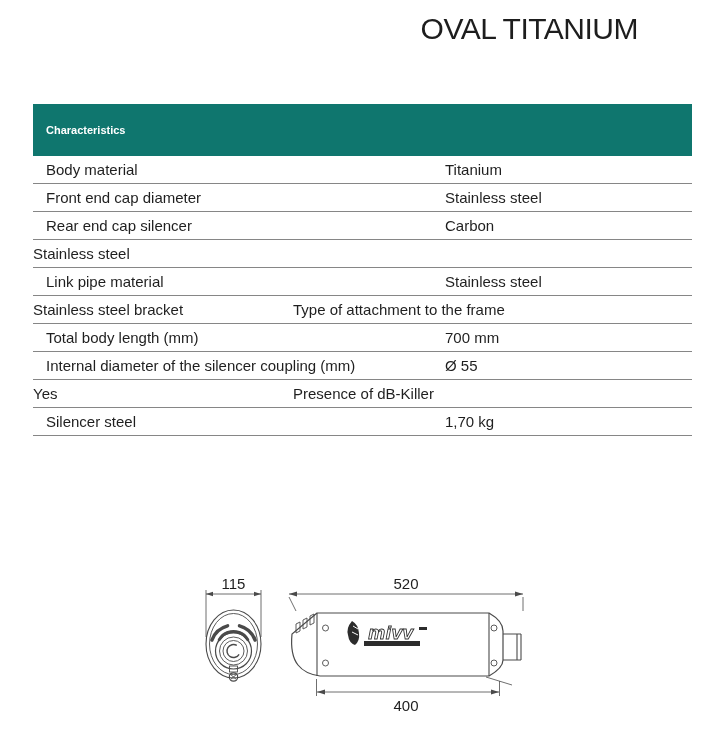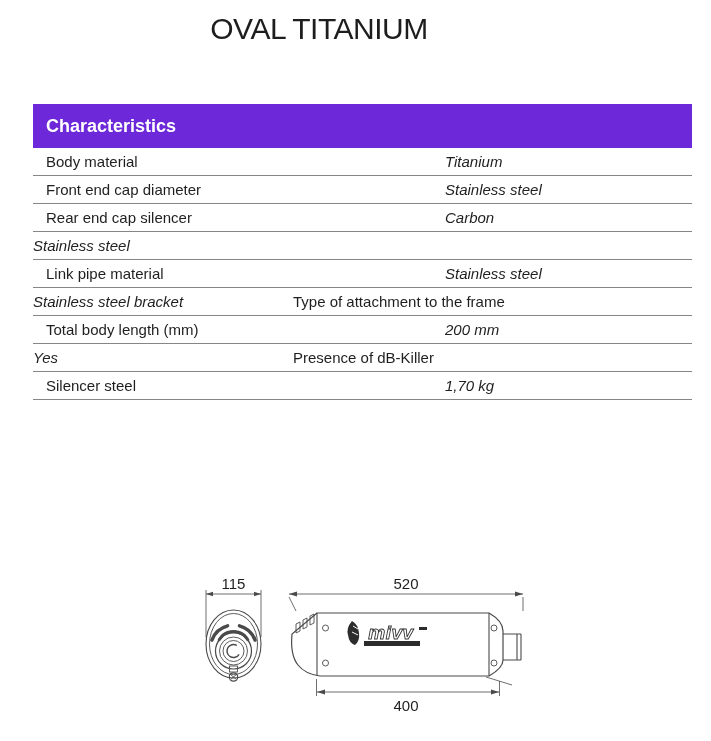--- a/index.html
+++ b/index.html
@@ -2,38 +2,38 @@
 <html><head>
 <meta charset="utf-8">
 <style>
   html,body{margin:0;padding:0;background:#ffffff;}
   body{
     width:711px;height:741px;position:relative;overflow:hidden;
     font-family:"Liberation Sans", sans-serif;color:#1f1f1f;
   }
   .page-title{
     position:absolute;top:12px;left:0;width:638px;
-    text-align:center;font-size:30px;font-weight:400;
+    text-align:right;font-size:30px;font-weight:400;
     letter-spacing:-0.5px;color:#1d1d1d;
   }
   .spec-table{
     position:absolute;left:33px;top:104px;width:659px;
   }
   .spec-header{
-    height:44px;background:#6d28d9;color:#ffffff;
+    height:52px;background:#0f766e;color:#ffffff;
     display:flex;align-items:center;
-    font-size:18px;font-weight:700;padding-left:13px;box-sizing:border-box;
+    font-size:11px;font-weight:700;padding-left:13px;box-sizing:border-box;
   }
   .row{
     height:28px;display:flex;align-items:center;
     border-bottom:1px solid #868686;
     font-size:15px;color:#1f1f1f;box-sizing:border-box;
   }
   .cell.label{width:412px;padding-left:13px;box-sizing:border-box;}
-  .cell.value{flex:1;font-style:italic;}
+  .cell.value{flex:1;}
   svg.drawing{position:absolute;left:0;top:0;}
   .dim-text{font-family:"Liberation Sans", sans-serif;font-size:15px;fill:#1f1f1f;}
   .logo-text{font-family:"Liberation Sans", sans-serif;font-size:19px;font-style:italic;font-weight:700;
     fill:#ffffff;stroke:#333333;stroke-width:0.9;letter-spacing:0.5px;}
 </style>
 </head>
 <body>
 
 <div class="page-title">OVAL TITANIUM</div>
 
@@ -58,21 +58,25 @@
   <div class="row">
     <div class="cell label">Link pipe material</div>
     <div class="cell value">Stainless steel</div>
   </div>
   <div class="row">
     <div class="cell value">Stainless steel bracket</div>
     <div class="cell label">Type of attachment to the frame</div>
   </div>
   <div class="row">
     <div class="cell label">Total body length (mm)</div>
-    <div class="cell value">200 mm</div>
+    <div class="cell value">700 mm</div>
+  </div>
+  <div class="row">
+    <div class="cell label">Internal diameter of the silencer coupling (mm)</div>
+    <div class="cell value">Ø 55</div>
   </div>
   <div class="row">
     <div class="cell value">Yes</div>
     <div class="cell label">Presence of dB-Killer</div>
   </div>
   <div class="row">
     <div class="cell label">Silencer steel</div>
     <div class="cell value">1,70 kg</div>
   </div>
 </div>

